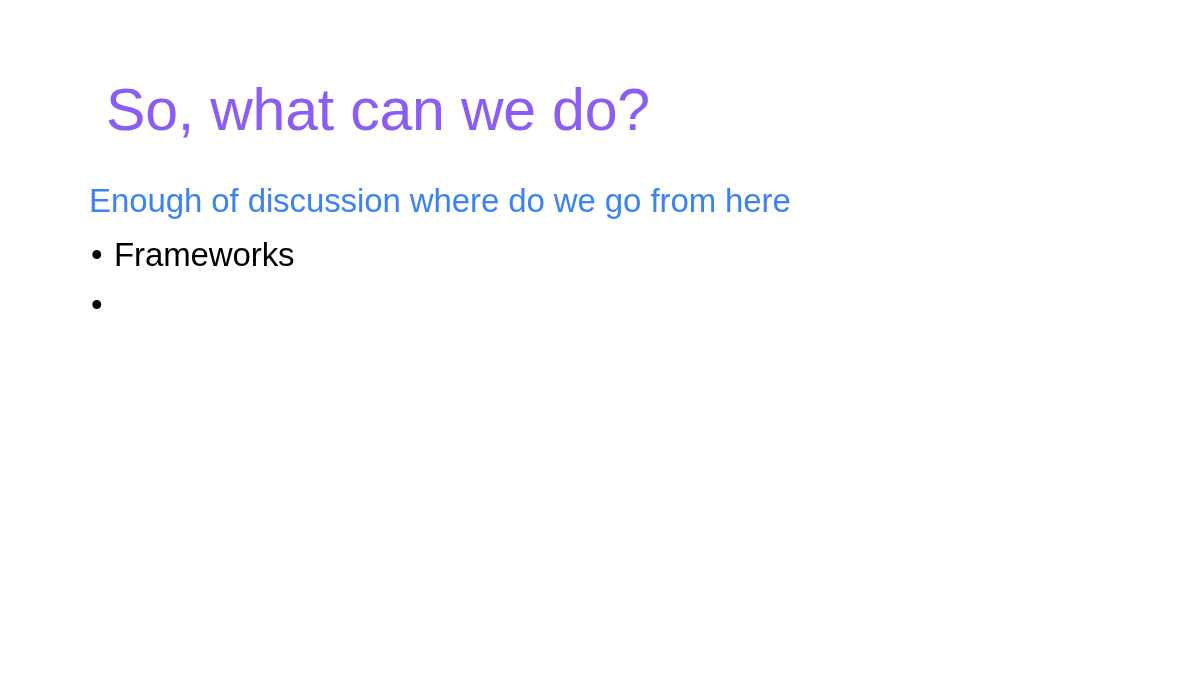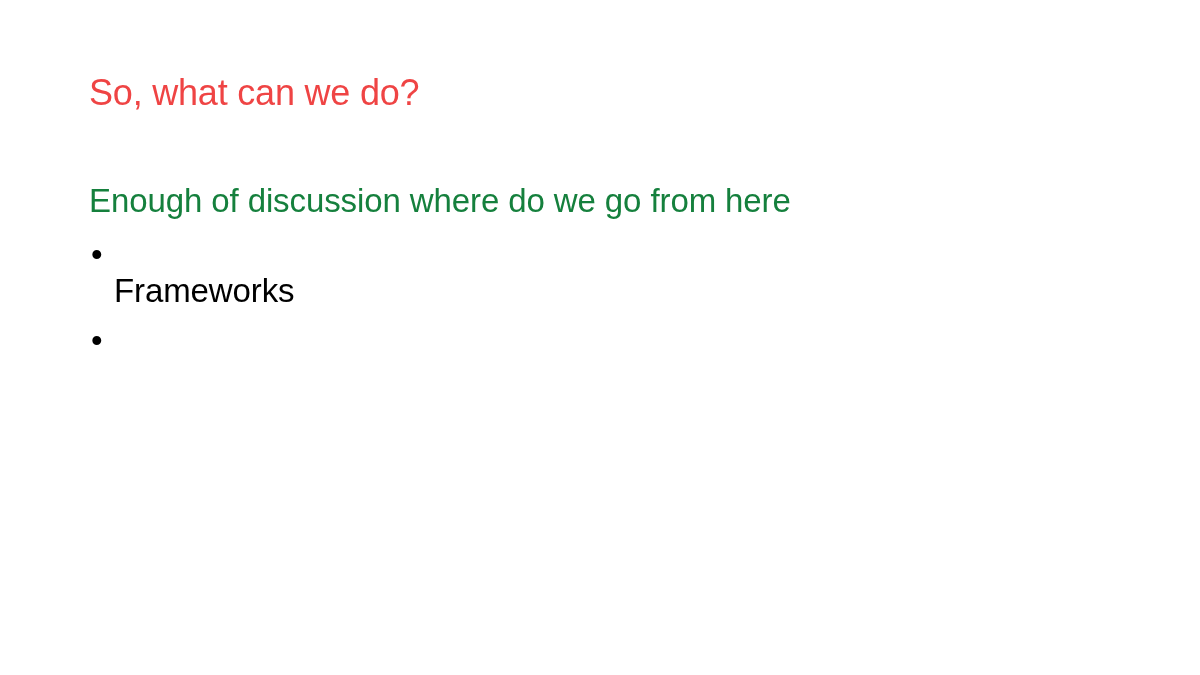--- a/index.html
+++ b/index.html
@@ -24,43 +24,43 @@
     background: #ffffff;
     box-sizing: border-box;
   }
 
   
   .slide-title {
     position: absolute;
     left: 89px;
     top: 60px;
     width: 1020px;
-    margin: 0;
-    font-size: 36px;
+    margin: 17px;
+    font-size: 59px;
     font-weight: 400;
     line-height: 66px;
     letter-spacing: -0.2px;
-    color: #ef4444;
+    color: #8b5cf6;
     white-space: nowrap;
   }
 
   
   .body-block {
     position: absolute;
     left: 89px;
     top: 180px;
     width: 1020px;
   }
 
   .body-lead {
     margin: 0;
     font-size: 33px;
     font-weight: 400;
     line-height: 42px;
-    color: #15803d;
+    color: #3b82f6;
     letter-spacing: -0.1px;
     white-space: nowrap;
   }
 
   .bullet-list {
     list-style: none;
     margin: 8px 0 0 0;
     padding: 0;
   }
 
@@ -82,21 +82,20 @@
     top: 0;
     width: 18px;
     font-size: 33px;
     line-height: 50px;
     color: #000000;
     text-align: left;
   }
 
   .bullet-label {
     display: inline-block;
-    margin-top: 36px;
   }
 </style>
 </head>
 <body>
 
 <div class="slide">
 
   <h1 class="slide-title">So, what can we do?</h1>
 
   <div class="body-block">

